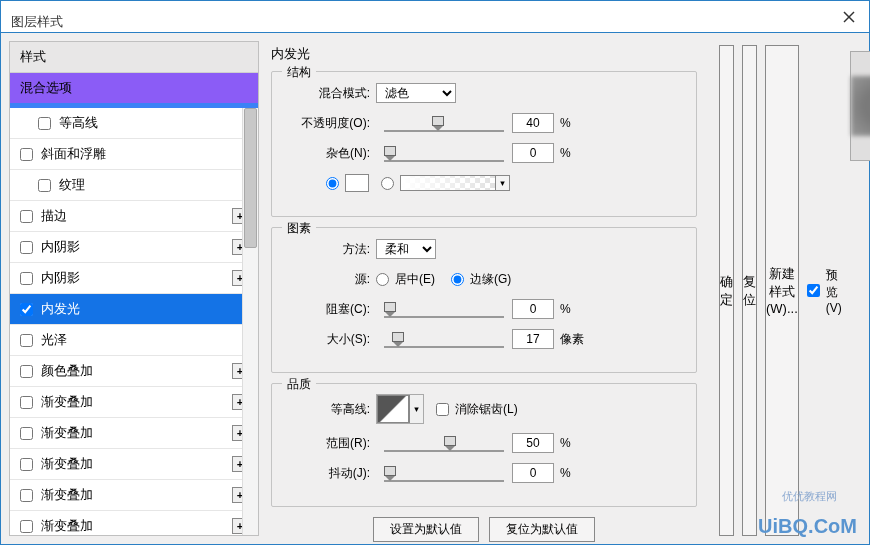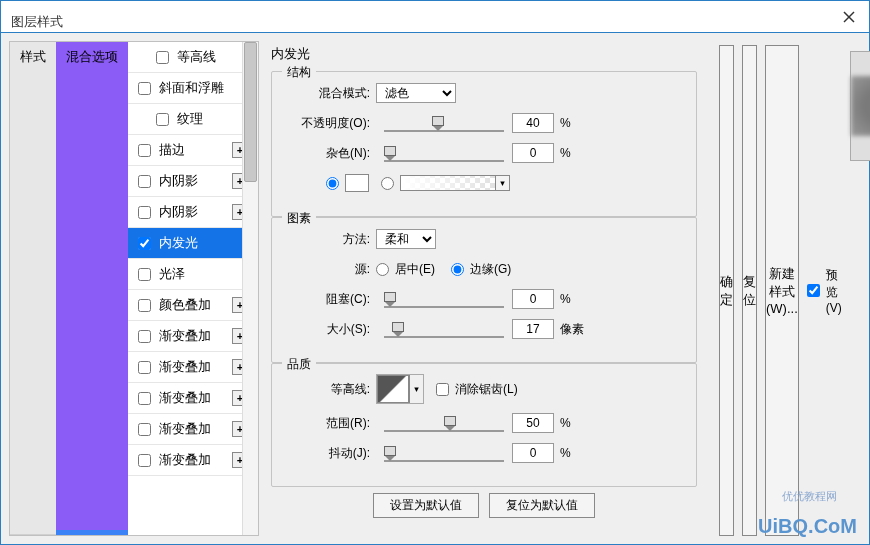--- a/index.html
+++ b/index.html
@@ -2,34 +2,34 @@
 <html><head>
 <meta charset="utf-8">
 <style>
 * { box-sizing: border-box; margin: 0; padding: 0; font-family: "Microsoft YaHei", "SimSun", sans-serif; font-size: 12px; }
 body { background: #fff; width: 870px; height: 545px; overflow: hidden; }
 .window { width: 870px; height: 545px; border: 1px solid #2a7fc4; background: #f0efef; position: relative; }
 .titlebar { height: 32px; background: #fff; border-bottom: 1px solid #2a7fc4; display: flex; align-items: center; padding: 0 10px; position: relative; }
 .titlebar-title { font-size: 13px; color: #333; margin-top: 10px; }
 .close-btn { position: absolute; right: 8px; top: 4px; width: 24px; height: 24px; display: flex; align-items: center; justify-content: center; cursor: pointer; font-size: 16px; color: #333; }
 .content { display: flex; height: calc(100% - 32px); padding: 8px; }
-.left-panel { width: 250px; background: #fff; border: 1px solid #c0c0c0; display: flex; flex-direction: row; }
+.left-panel { width: 250px; background: #fff; border: 1px solid #c0c0c0; display: flex; flex-direction: column; }
 .left-header { background: #e8e7e7; padding: 6px 10px; border-bottom: 1px solid #d0d0d0; font-size: 13px; }
 .left-sub { background: #8b5cf6; padding: 6px 10px; border-bottom: 5px solid #3b82f6; font-size: 13px; }
 .style-list { flex: 1; overflow-y: auto; position: relative; }
 .style-item { display: flex; align-items: center; padding: 6px 10px; border-bottom: 1px solid #e6e6e6; cursor: pointer; position: relative; }
 .style-item.indented { padding-left: 28px; }
 .style-item.selected { background: #1473e6; color: #fff; }
 .style-item input[type="checkbox"] { margin-right: 8px; }
 .style-item .label { flex: 1; font-size: 13px; }
 .plus-btn { width: 16px; height: 16px; border: 1px solid #888; background: #f0f0f0; display: flex; align-items: center; justify-content: center; font-size: 11px; font-weight: bold; cursor: pointer; }
 .scrollbar-track { position: absolute; right: 0; top: 0; width: 16px; height: 100%; background: #f4f4f4; border-left: 1px solid #ddd; }
 .scrollbar-thumb { position: absolute; left: 1px; top: 0; width: 13px; height: 140px; background: #c8c8c8; border: 1px solid #a8a8a8; border-radius: 2px; }
 .middle-panel { flex: 1; padding: 4px 12px; }
-.fieldset { border: 1px solid #c4c4c4; border-radius: 2px; padding: 10px 14px 14px; position: relative; }
+.fieldset { border: 1px solid #c4c4c4; border-radius: 2px; padding: 10px 14px 14px; margin-bottom: 10px; position: relative; }
 .fieldset-title { position: absolute; top: -8px; left: 10px; background: #f0efef; padding: 0 5px; font-size: 12px; }
 .section-title { font-size: 13px; margin-bottom: 8px; }
 .row { display: flex; align-items: center; margin-bottom: 8px; height: 22px; }
 .row-label { width: 90px; text-align: right; padding-right: 6px; font-size: 12px; }
 .slider { flex: 0 0 120px; height: 18px; margin: 0 8px; position: relative; border-bottom: 2px solid #999; }
 .slider-thumb { position: absolute; top: 2px; width: 12px; height: 10px; background: #ddd; border: 1px solid #666; }
 .slider-thumb::after{content:"";position:absolute;left:0;bottom:-6px;width:0;height:0;border-left:5px solid transparent;border-right:5px solid transparent;border-top:5px solid #888;}
 .num-input { width: 42px; height: 20px; border: 1px solid #999; background: #fff; text-align: center; font-size: 12px; }
 .unit { margin-left: 6px; font-size: 12px; }
 .select { height: 20px; border: 1px solid #999; background: #fff; padding: 0 4px; font-size: 12px; min-width: 80px; }

